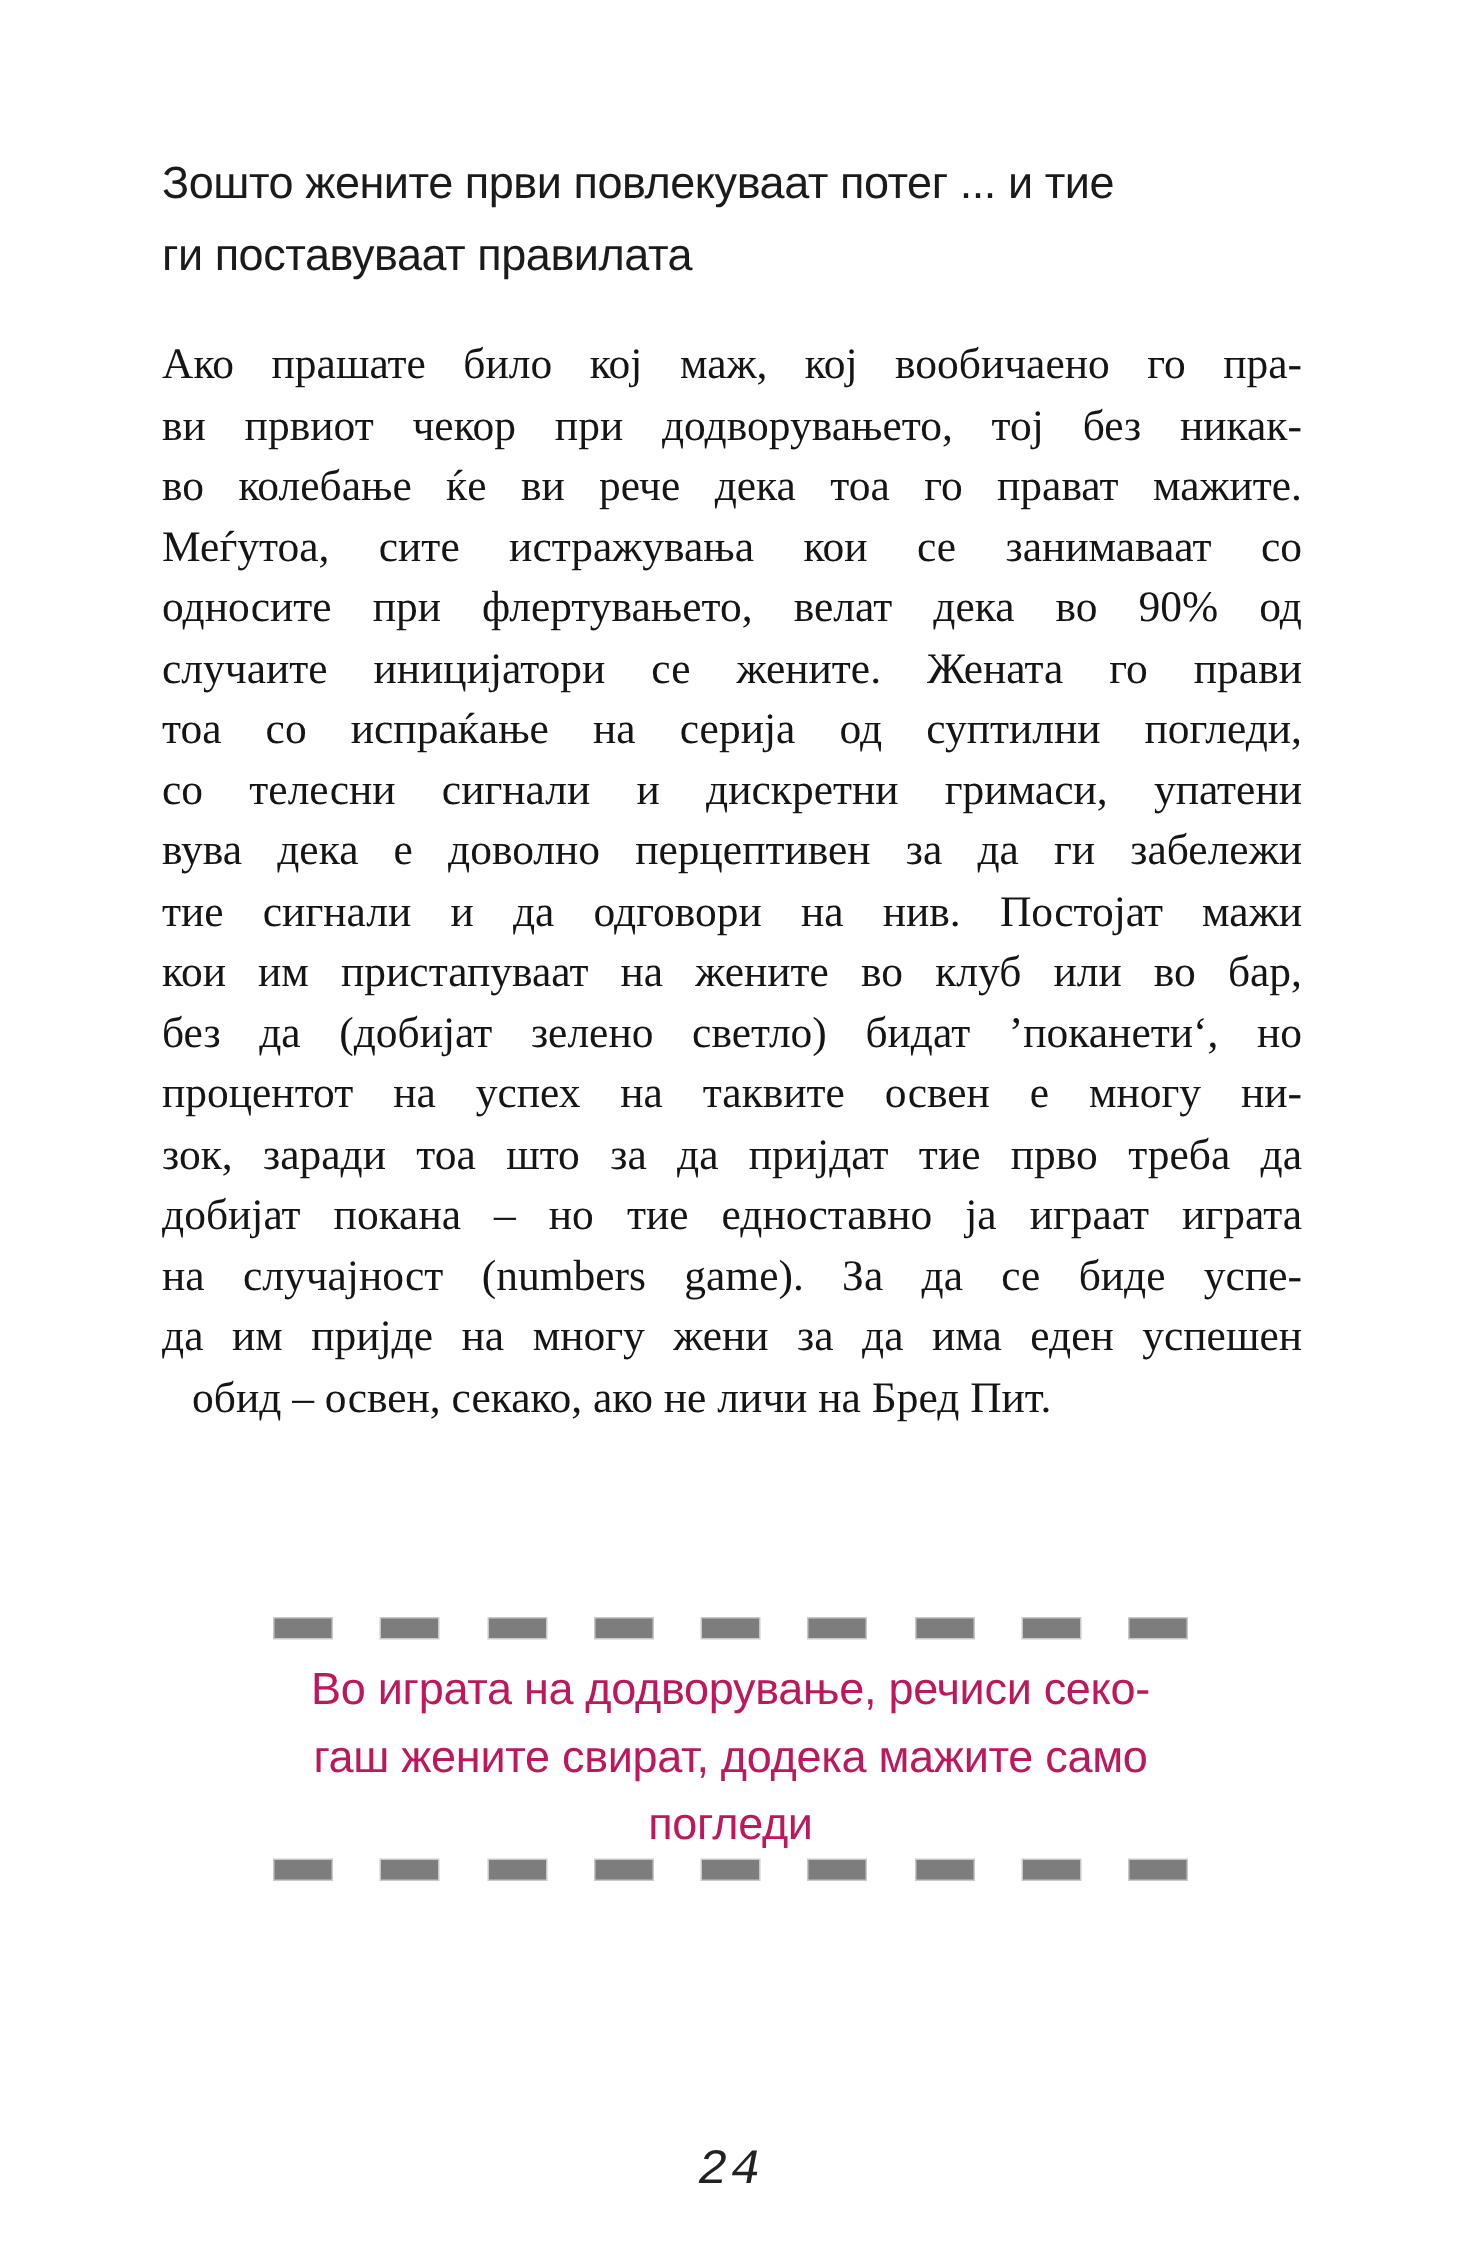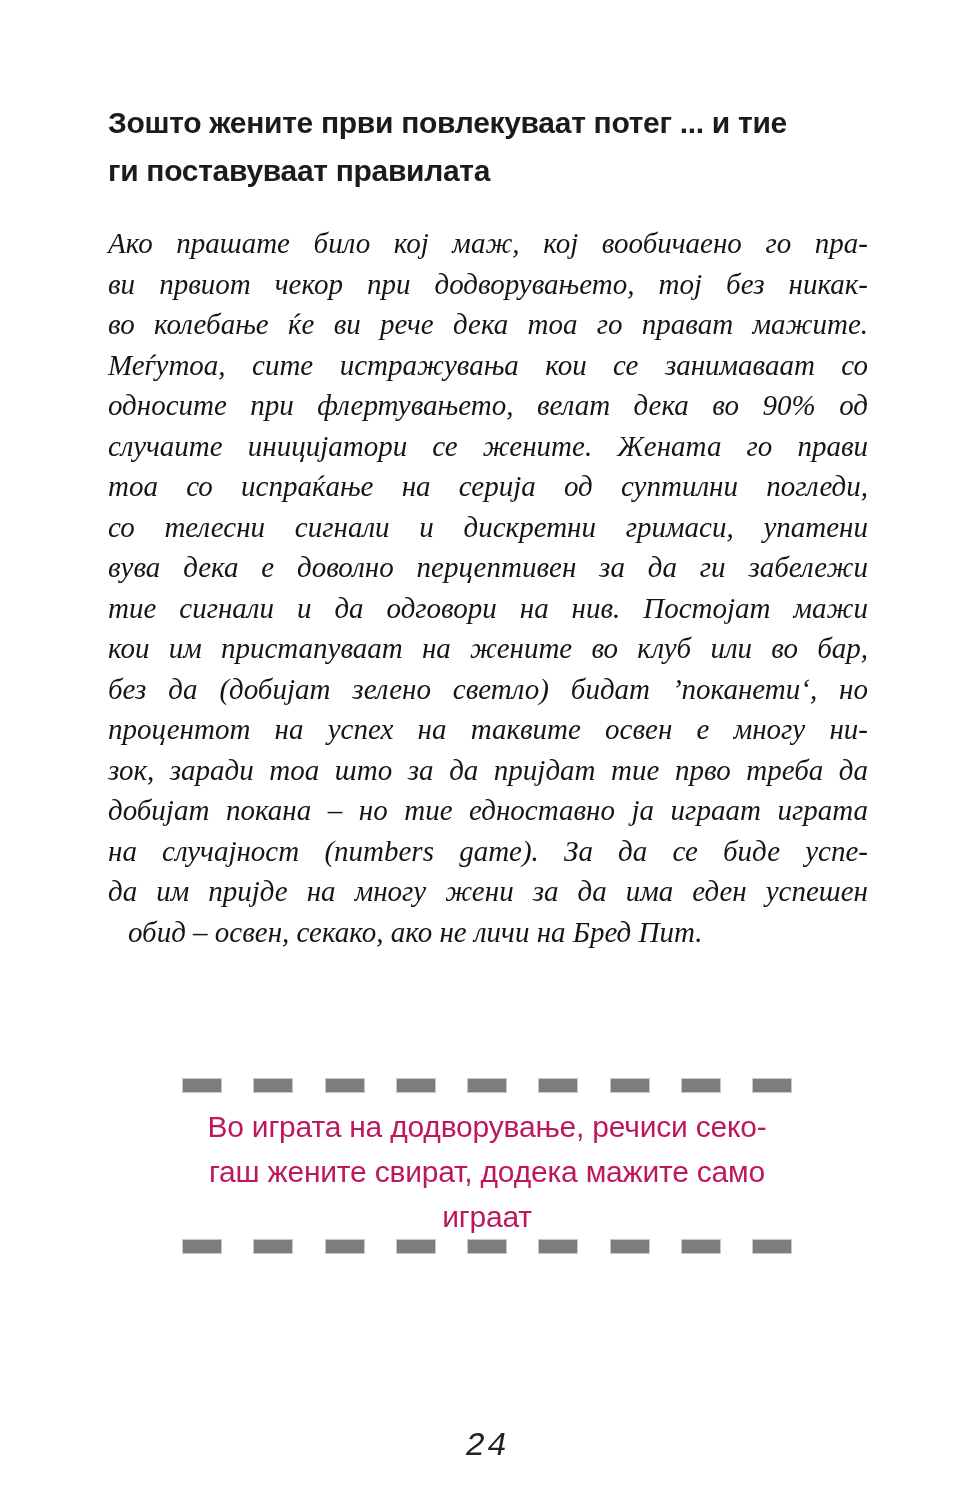--- a/index.html
+++ b/index.html
@@ -15,40 +15,39 @@
     position: absolute;
     inset: 0;
     background: #ffffff;
   }
   .heading {
     position: absolute;
     left: 108px;
     top: 99px;
     width: 762px;
     font-family: "Liberation Sans", sans-serif;
-    font-weight: bold;
+    font-weight: normal;
     font-size: 30px;
     line-height: 48px;
     letter-spacing: -0.3px;
     color: #1b1b1b;
   }
   .body-text {
     position: absolute;
     left: 108px;
     top: 223px;
     width: 760px;
     font-family: "Liberation Serif", serif;
     font-size: 29px;
     line-height: 40.5px;
     color: #151515;
   }
   .body-line {
     text-align: justify;
     text-align-last: justify;
-    font-style: italic;
   }
   .body-line:last-child {
     text-align-last: left;
     margin-left: 20px;
   }
   .dash-row {
     position: absolute;
     left: 183px;
     width: 608px;
     height: 13px;
@@ -129,21 +128,21 @@
       <div class="dash"></div>
       <div class="dash"></div>
       <div class="dash"></div>
       <div class="dash"></div>
       <div class="dash"></div>
     </div>
 
   <div class="pull-quote">
       <div class="quote-line">Во играта на додворување, речиси секо-</div>
       <div class="quote-line">гаш жените свират, додека мажите само</div>
-      <div class="quote-line">играат</div>
+      <div class="quote-line">погледи</div>
     </div>
 
   <div class="dash-row bottom">
       <div class="dash"></div>
       <div class="dash"></div>
       <div class="dash"></div>
       <div class="dash"></div>
       <div class="dash"></div>
       <div class="dash"></div>
       <div class="dash"></div>

